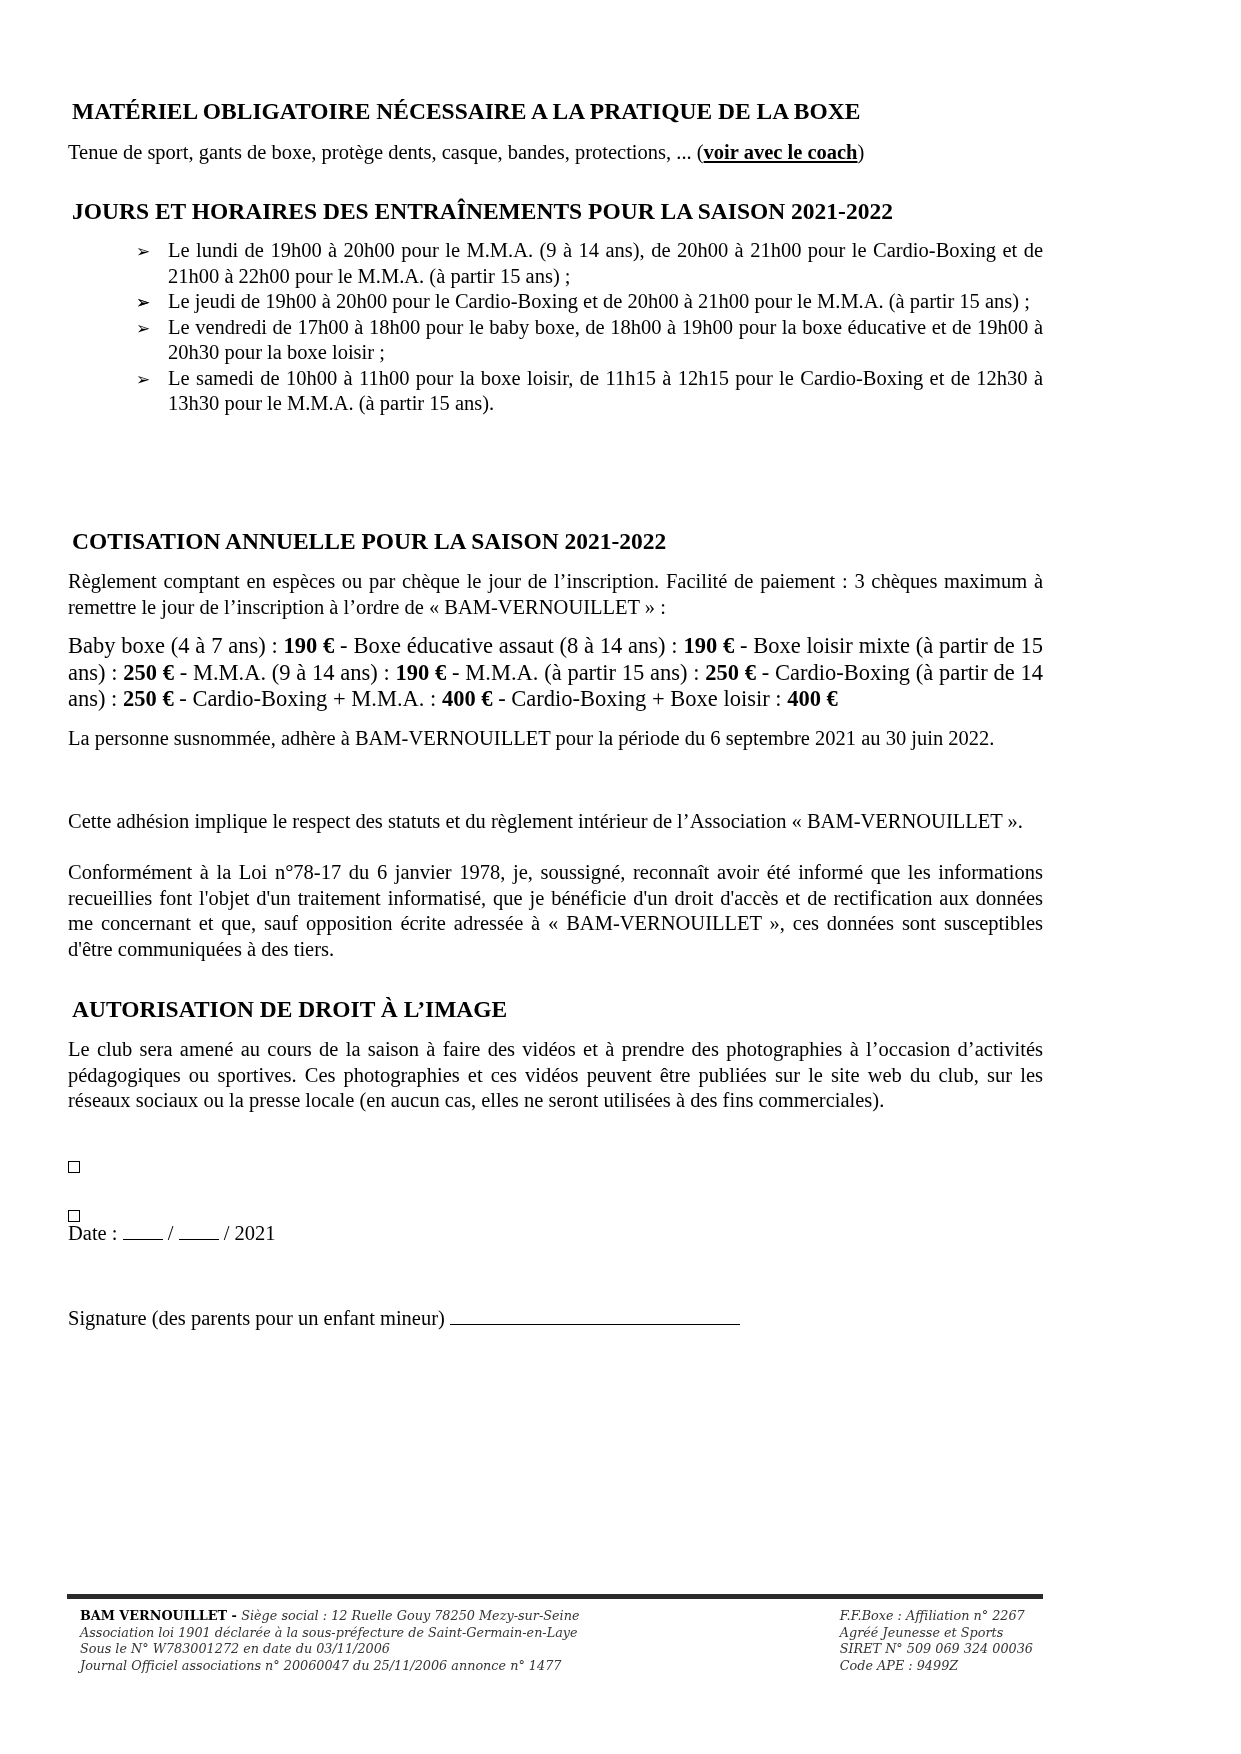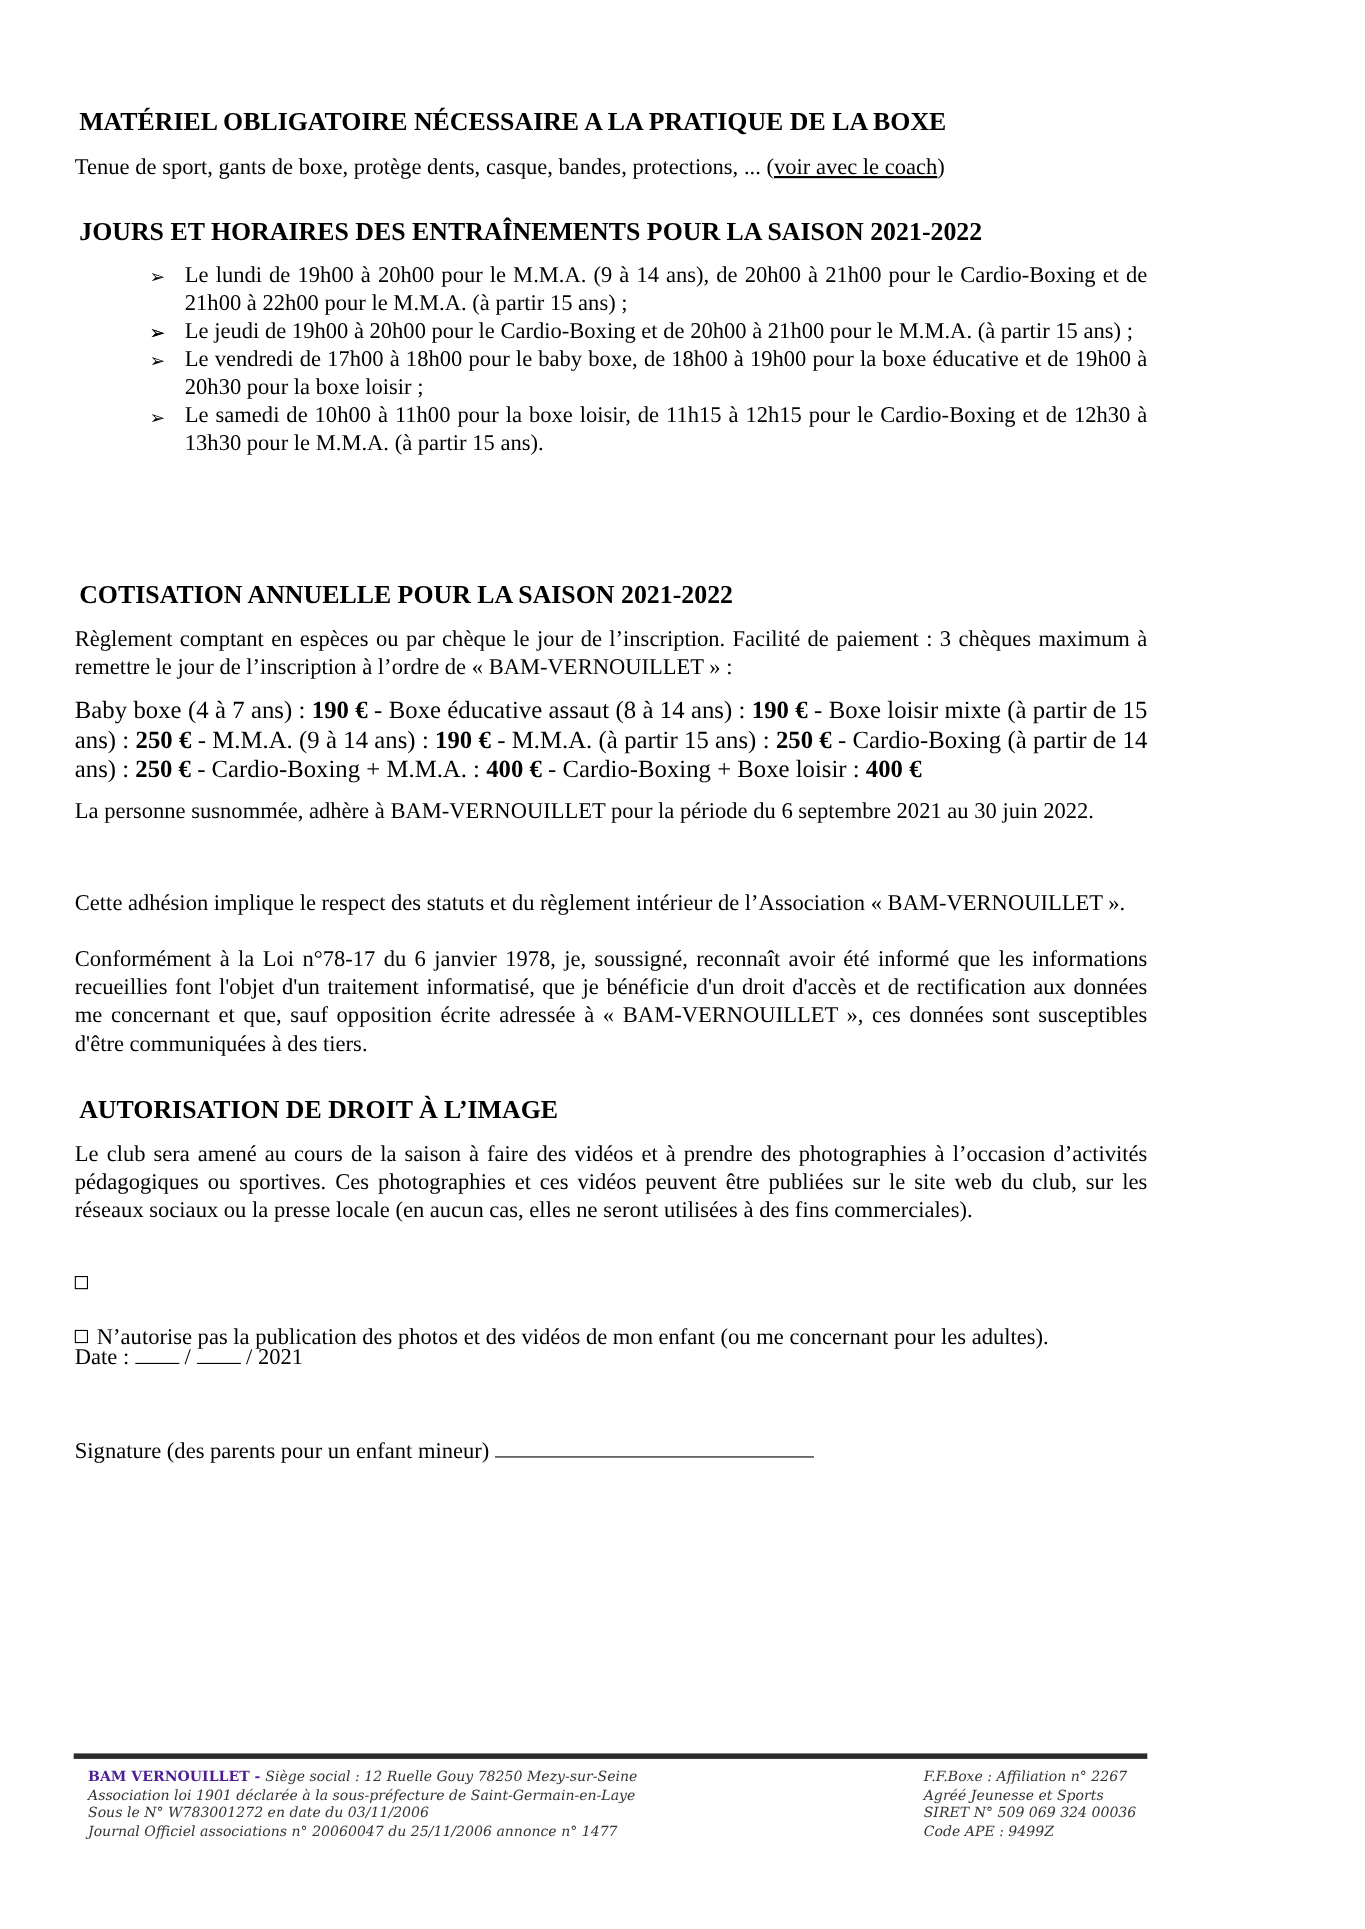--- a/index.html
+++ b/index.html
@@ -8,29 +8,29 @@
   .page { position: absolute; left: 68px; top: 0; width: 975px; }
   h2 { font-family: "Liberation Serif", serif; font-weight: bold; font-size: 23.5px;
        margin: 0; letter-spacing: 0; position: absolute; left: 4px; white-space: nowrap; }
   p, .line { font-size: 20.5px; line-height: 25.5px; margin: 0; }
   .abs { position: absolute; left: 0; width: 975px; }
   .justify { text-align: justify; }
   ul.sched { list-style: none; margin: 0; padding: 0; position: absolute; left: 0; width: 975px; }
   ul.sched li { position: relative; padding-left: 100px; font-size: 20.5px; line-height: 25.5px;
                 text-align: justify; margin: 0; }
   ul.sched li .arrow { position: absolute; left: 68px; top: 1px; font-size: 17px; }
-  .bold { font-weight: normal; }
+  .bold { font-weight: bold; }
   .ul { text-decoration: underline; }
   .prices { font-size: 22.5px; line-height: 26.5px; text-align: justify; }
   .rule { position: absolute; left: 67px; top: 1594px; width: 976px; height: 5px; background: #2a2a2a; }
   .footer { position: absolute; top: 1608px; font-family: "DejaVu Serif", serif; font-size: 12.8px;
             line-height: 16.5px; font-style: italic; color: #333; }
   .footer-left { left: 80px; }
   .footer-right { right: 208px; text-align: left; }
-  .footer .org { font-weight: bold; font-style: normal; color: #4c1d95; }
+  .footer .org { font-weight: bold; font-style: normal; color: #000000; }
   .blank { display: inline-block; border-bottom: 1.5px solid #000; vertical-align: baseline; height: 18px; }
   .checkbox { display: inline-block; width: 10px; height: 10px; border: 1px solid #000; margin-right: 8px;
               vertical-align: 1px; }
 </style>
 </head>
 <body>
 
 <div class="page">
 
   <h2 style="top:98px;">MATÉRIEL OBLIGATOIRE NÉCESSAIRE A LA PRATIQUE DE LA BOXE</h2>
@@ -62,21 +62,21 @@
   <p class="abs" style="top:726px;">La personne susnommée, adhère à BAM-VERNOUILLET pour la période du 6 septembre 2021 au 30 juin 2022.</p>
   <p class="abs justify" style="top:809px;">Cette adhésion implique le respect des statuts et du règlement intérieur de l’Association « BAM-VERNOUILLET ».</p>
   <p class="abs justify" style="top:860px;">Conformément à la Loi n°78-17 du 6 janvier 1978, je, soussigné, reconnaît avoir été informé que les informations recueillies font l'objet d'un traitement informatisé, que je bénéficie d'un droit d'accès et de rectification aux données me concernant et que, sauf opposition écrite adressée à « BAM-VERNOUILLET », ces données sont susceptibles d'être communiquées à des tiers.</p>
 
   <h2 style="top:996px;">AUTORISATION DE DROIT À L’IMAGE</h2>
   <p class="abs justify" style="top:1037px;">Le club sera amené au cours de la saison à faire des vidéos et à prendre des photographies à l’occasion d’activités pédagogiques ou sportives. Ces photographies et ces vidéos peuvent être publiées sur le site web du club, sur les réseaux sociaux ou la presse locale (en aucun cas, elles ne seront utilisées à des fins commerciales).</p>
   <p class="abs" style="top:1155px;">
     <span class="checkbox"></span>
   </p>
   <p class="abs" style="top:1204px;">
-    <span class="checkbox"></span><span>N’autorise pas la publication des photos et des vidéos de mon enfant (ou me concernant pour les adultes).</span>
+    <span class="checkbox"></span>
   </p>
   <p class="abs" style="top:1221px;">
     <span>Date : </span><span class="blank" style="width:40px;"></span><span> / </span><span class="blank" style="width:40px;"></span><span> / 2021</span>
   </p>
   <p class="abs" style="top:1306px;">
     <span>Signature (des parents pour un enfant mineur) </span><span class="blank" style="width:290px;"></span>
   </p>
 </div>
 
 <div class="rule"></div>

